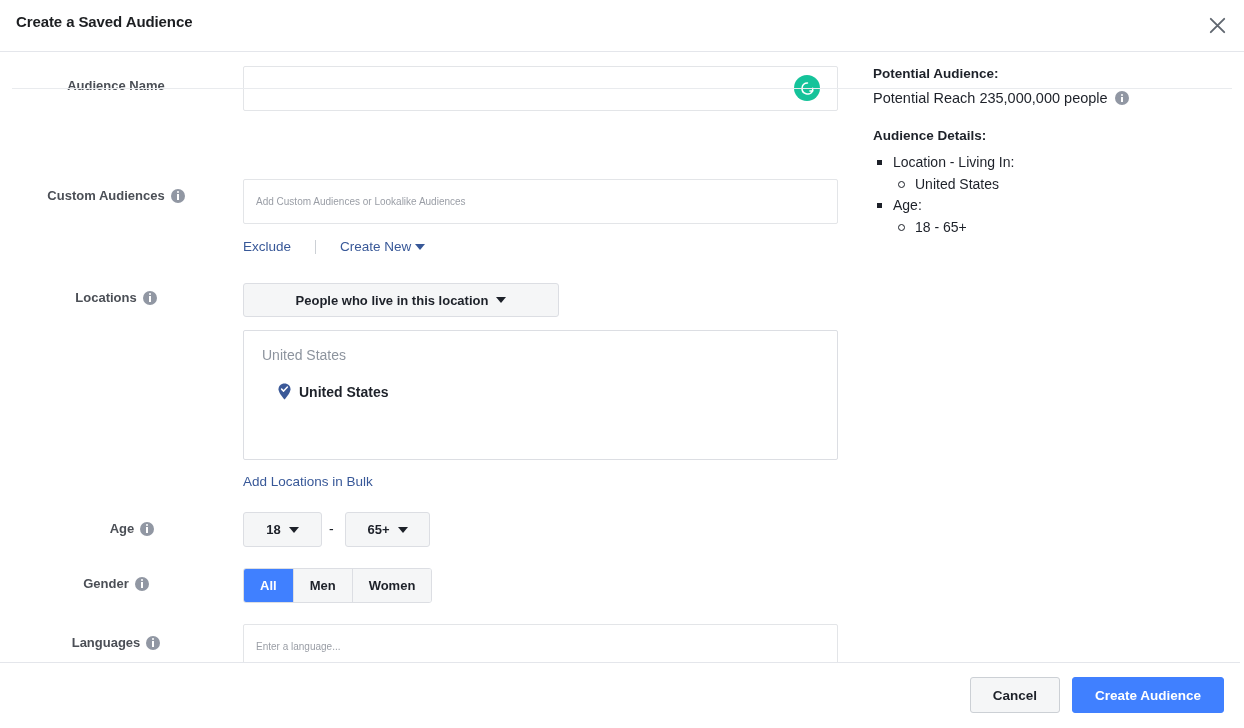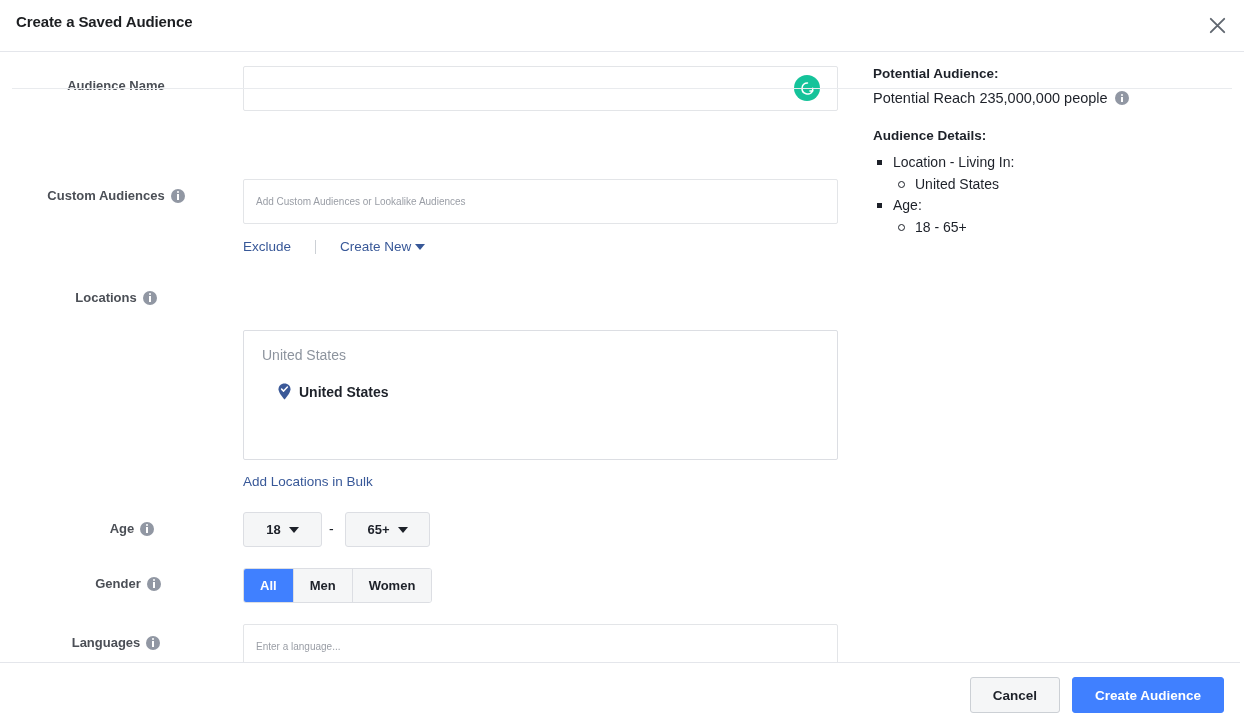--- a/index.html
+++ b/index.html
@@ -297,20 +297,24 @@
     <span class="link-sep"></span>
     <span class="link">
       <span>Create New</span><span class="caret-down"></span>
     </span>
   </div>
 
   <div class="label label-wrap" style="left:0; top:290px; width:232px;">
     <span>Locations</span>
     <span class="info-icon"></span>
   </div>
+  <div class="gray-btn" style="left:243px; top:283px; width:316px; height:34px;">
+    <span>People who live in this location</span>
+    <span class="caret-dark"></span>
+  </div>
 
   <div class="loc-box" style="left:243px; top:330px; width:595px; height:130px;">
     <div class="loc-header">United States</div>
     <div class="loc-chip">
       <svg width="13" height="17" viewBox="0 0 13 17" aria-hidden="true">
         <path d="M6.5 0.5 C2.9 0.5 0.5 3 0.5 6.2 C0.5 10 6.5 16.5 6.5 16.5 C6.5 16.5 12.5 10 12.5 6.2 C12.5 3 10.1 0.5 6.5 0.5 Z" fill="#3b5998"></path>
         <path d="M3.6 6.1 L5.6 8.1 L9.4 4.1" stroke="#fff" stroke-width="1.5" fill="none" stroke-linecap="round" stroke-linejoin="round"></path>
       </svg>
       <span>United States</span>
     </div>
@@ -326,21 +330,21 @@
   <div class="gray-btn" style="left:243px; top:512px; width:79px; height:35px;">
     <span>18</span>
     <span class="caret-dark"></span>
   </div>
   <div style="position:absolute; left:329px; top:521px; font-size:14px; color:#1d2129;">-</div>
   <div class="gray-btn" style="left:345px; top:512px; width:85px; height:35px;">
     <span>65+</span>
     <span class="caret-dark"></span>
   </div>
 
-  <div class="label label-wrap" style="left:12px; top:576px; width:232px;">
+  <div class="label label-wrap" style="left:0; top:576px; width:232px;">
     <span>Gender</span>
     <span class="info-icon"></span>
   </div>
   <div class="seg" style="left:243px; top:568px; height:35px;">
     <div class="seg-item active">All</div>
     <div class="seg-item">Men</div>
     <div class="seg-item">Women</div>
   </div>
 
   <div class="label label-wrap" style="left:0; top:635px; width:232px;">

